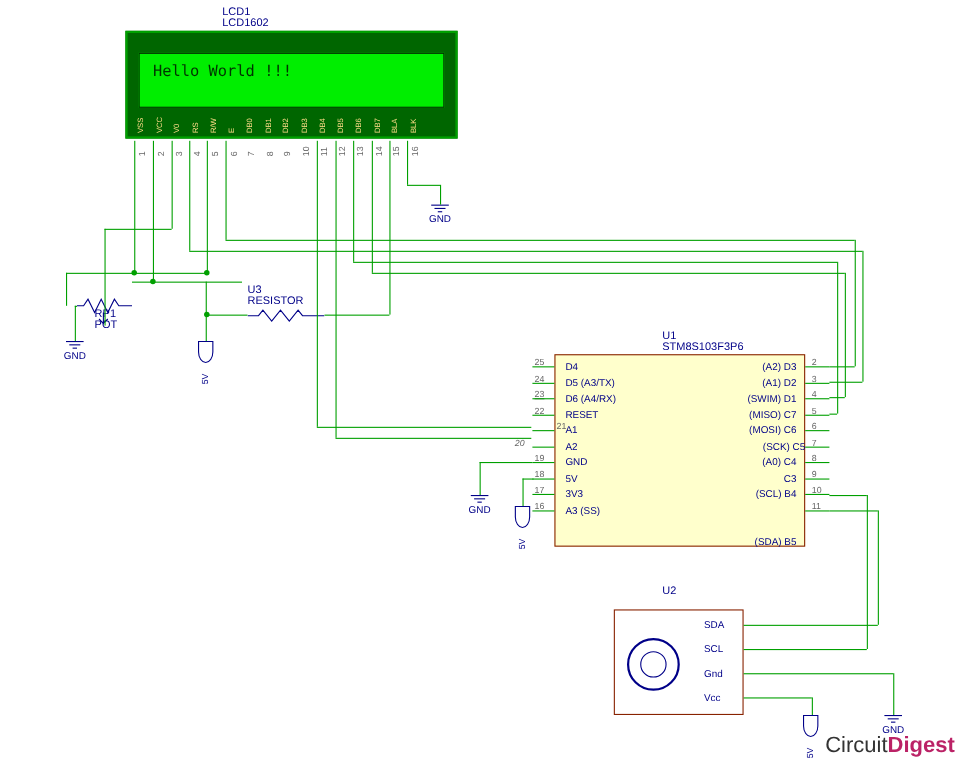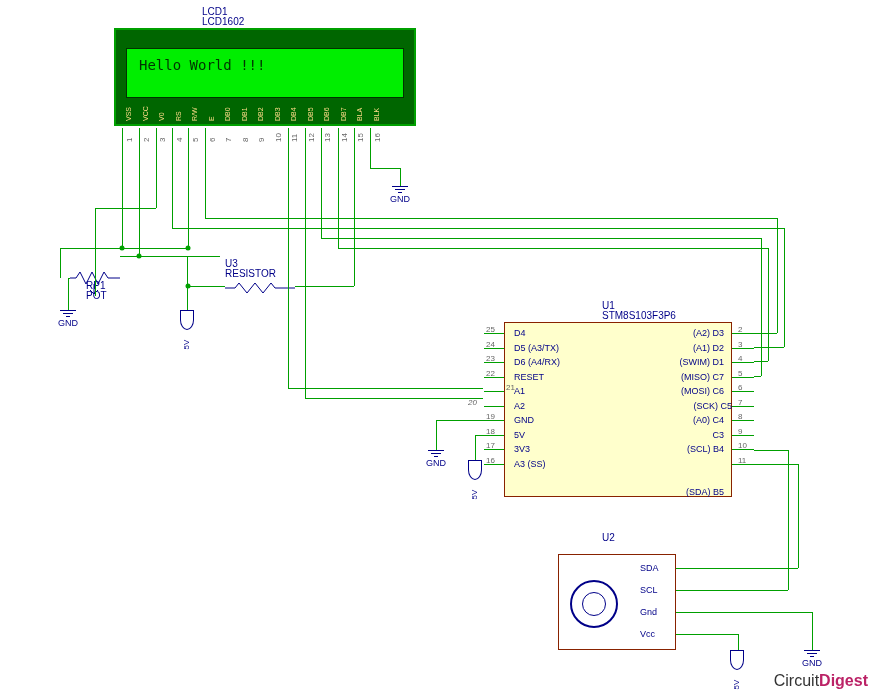--- a/index.html
+++ b/index.html
@@ -36,21 +36,21 @@
     
     .tag5v { position: absolute; width: 14px; height: 20px; border: 1px solid #000088; border-bottom-left-radius: 50%; border-bottom-right-radius: 50%; text-align: center; font-size: 8px; line-height: 20px; }
     .tag5v-label { position: absolute; font-size: 8px; color: #000088; transform: rotate(-90deg); }
     
     
     .pot { position: absolute; left: 70px; top: 270px; font-size: 10px; color: #000088; }
     
     
     .resistor { position: absolute; left: 225px; top: 280px; }
     
-    .logo { position: absolute; right: 20px; bottom: 8px; font-size: 16px; font-weight: 300; color: #333; }
+    .logo { position: absolute; right: 20px; bottom: 8px; font-size: 20px; font-weight: 300; color: #333; }
     .logo .bold { font-weight: bold; color: #bb2266; }
   </style>
 </head>
 <body>
 
 <div class="label" style="left:202px; top:6px;">LCD1</div>
 <div class="label" style="left:202px; top:16px;">LCD1602</div>
 <div class="lcd-box"></div>
 <div class="lcd-screen">Hello World !!!</div>
 <div id="lcd-pins">

